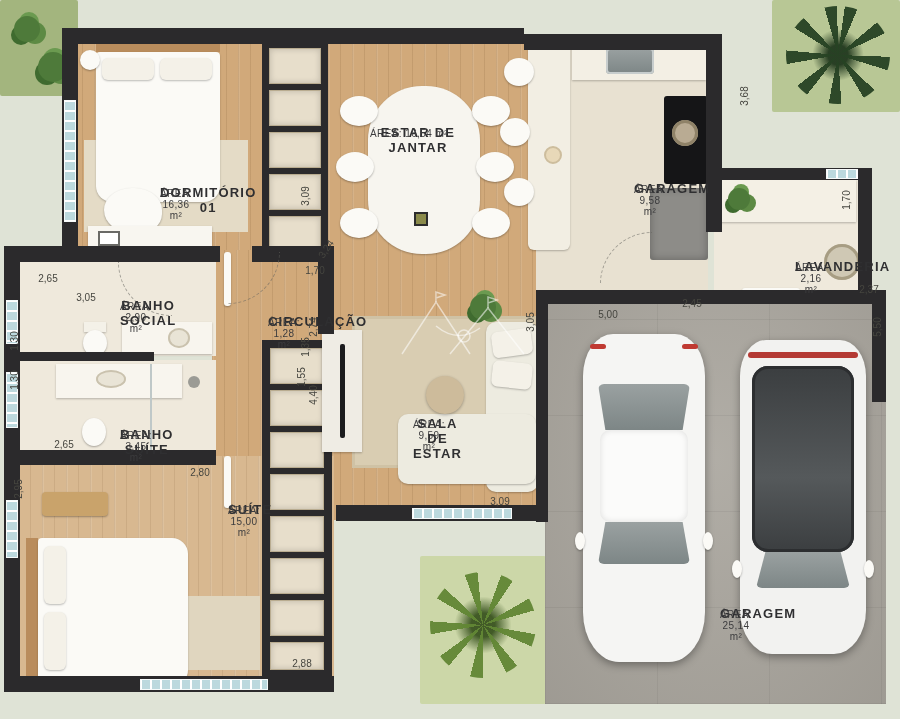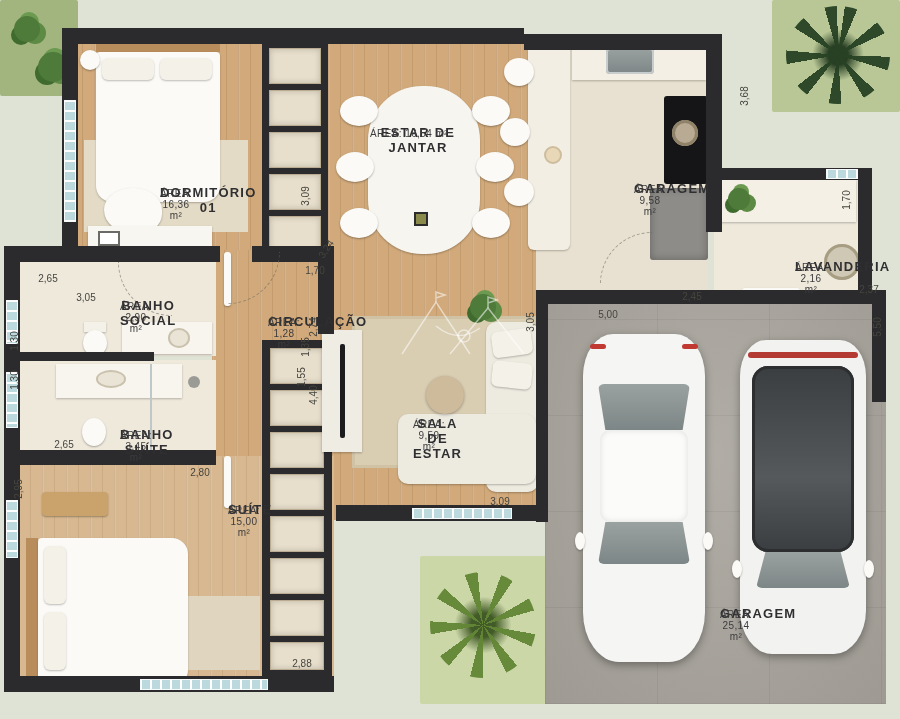--- a/index.html
+++ b/index.html
@@ -251,21 +251,21 @@
   <div class="dim v" style="left:14px;top:380px;">1,30</div>
   <div class="dim" style="left:64px;top:444px;">2,65</div>
   <div class="dim v" style="left:18px;top:489px;">2,95</div>
   <div class="dim" style="left:200px;top:472px;">2,80</div>
   <div class="dim v" style="left:313px;top:327px;">2,74</div>
   <div class="dim v" style="left:305px;top:347px;">1,35</div>
   <div class="dim v" style="left:301px;top:377px;">1,55</div>
   <div class="dim v" style="left:313px;top:395px;">4,40</div>
   <div class="dim v" style="left:744px;top:96px;">3,68</div>
   <div class="dim v" style="left:846px;top:200px;">1,70</div>
-  <div class="dim" style="left:692px;top:296px;">2,45</div>
+  <div class="dim" style="left:692px;top:303px;">2,45</div>
   <div class="dim" style="left:869px;top:289px;">2,37</div>
   <div class="dim" style="left:560px;top:314px;margin-left:48px;">5,00</div>
   <div class="dim v" style="left:877px;top:327px;">5,50</div>
   <div class="dim v" style="left:530px;top:322px;">3,05</div>
   <div class="dim" style="left:500px;top:501px;">3,09</div>
   <div class="dim" style="left:302px;top:663px;">2,88</div>
 
   <svg id="wm-castle" width="150" height="70" viewBox="0 0 150 70" fill="none" stroke="rgba(255,255,255,0.55)" stroke-width="1.5">
     <path d="M14 66 L48 14 L82 66"></path>
     <path d="M48 14 L48 4 L57 7 L48 10"></path>

